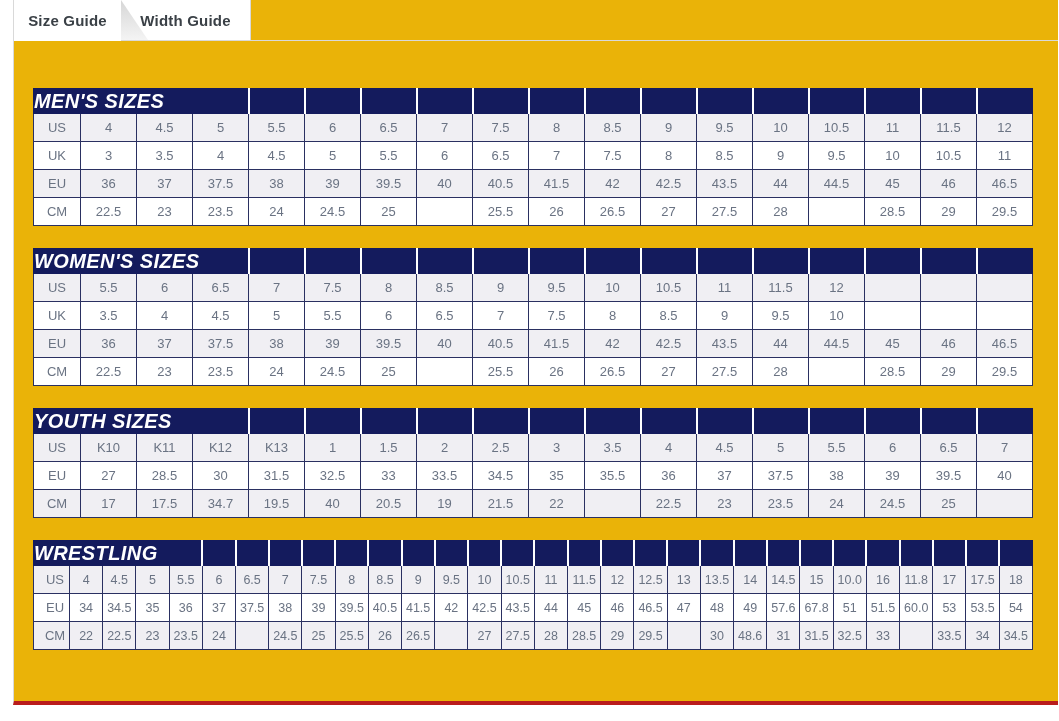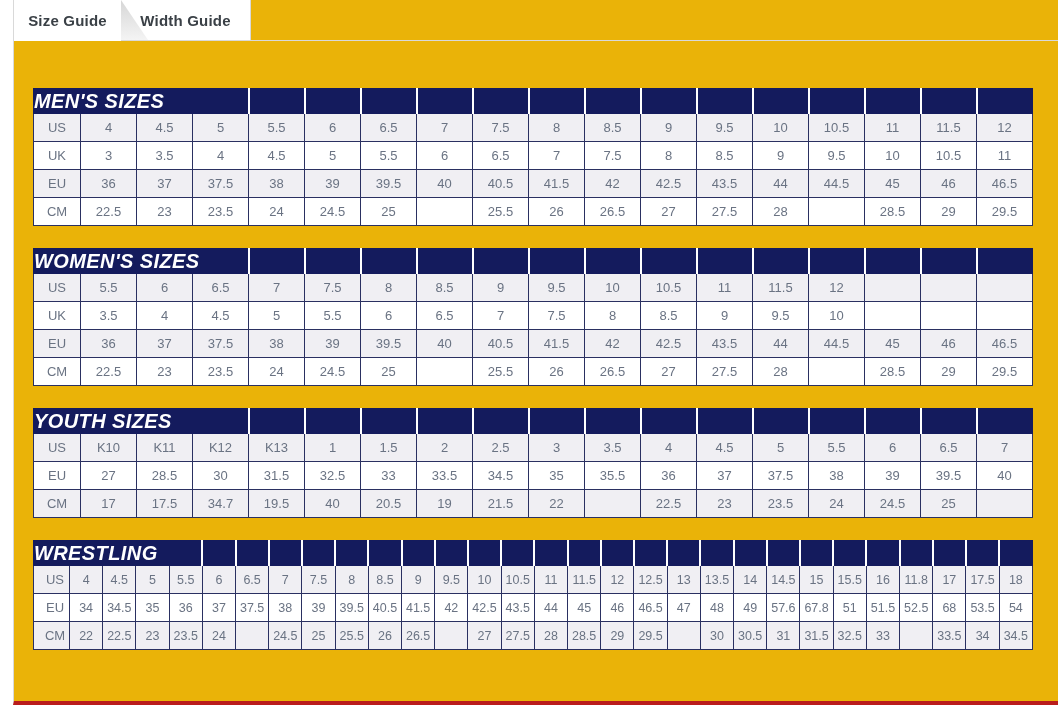--- a/index.html
+++ b/index.html
@@ -515,21 +515,21 @@
             <td>10.5</td>
             <td>11</td>
             <td>11.5</td>
             <td>12</td>
             <td>12.5</td>
             <td>13</td>
             <td>13.5</td>
             <td>14</td>
             <td>14.5</td>
             <td>15</td>
-            <td>15.5</td>
+            <td>10.0</td>
             <td>16</td>
             <td>11.8</td>
             <td>17</td>
             <td>17.5</td>
             <td>18</td>
           </tr>
           <tr>
             <td class="rlabel">EU</td>
             <td>34</td>
             <td>34.5</td>
@@ -549,22 +549,22 @@
             <td>45</td>
             <td>46</td>
             <td>46.5</td>
             <td>47</td>
             <td>48</td>
             <td>49</td>
             <td>57.6</td>
             <td>67.8</td>
             <td>51</td>
             <td>51.5</td>
-            <td>52.5</td>
-            <td>68</td>
+            <td>60.0</td>
+            <td>53</td>
             <td>53.5</td>
             <td>54</td>
           </tr>
           <tr>
             <td class="rlabel">CM</td>
             <td>22</td>
             <td>22.5</td>
             <td>23</td>
             <td>23.5</td>
             <td>24</td>
@@ -576,21 +576,21 @@
             <td>26.5</td>
             <td></td>
             <td>27</td>
             <td>27.5</td>
             <td>28</td>
             <td>28.5</td>
             <td>29</td>
             <td>29.5</td>
             <td></td>
             <td>30</td>
-            <td>30.5</td>
+            <td>48.6</td>
             <td>31</td>
             <td>31.5</td>
             <td>32.5</td>
             <td>33</td>
             <td></td>
             <td>33.5</td>
             <td>34</td>
             <td>34.5</td>
           </tr>
         </tbody>

